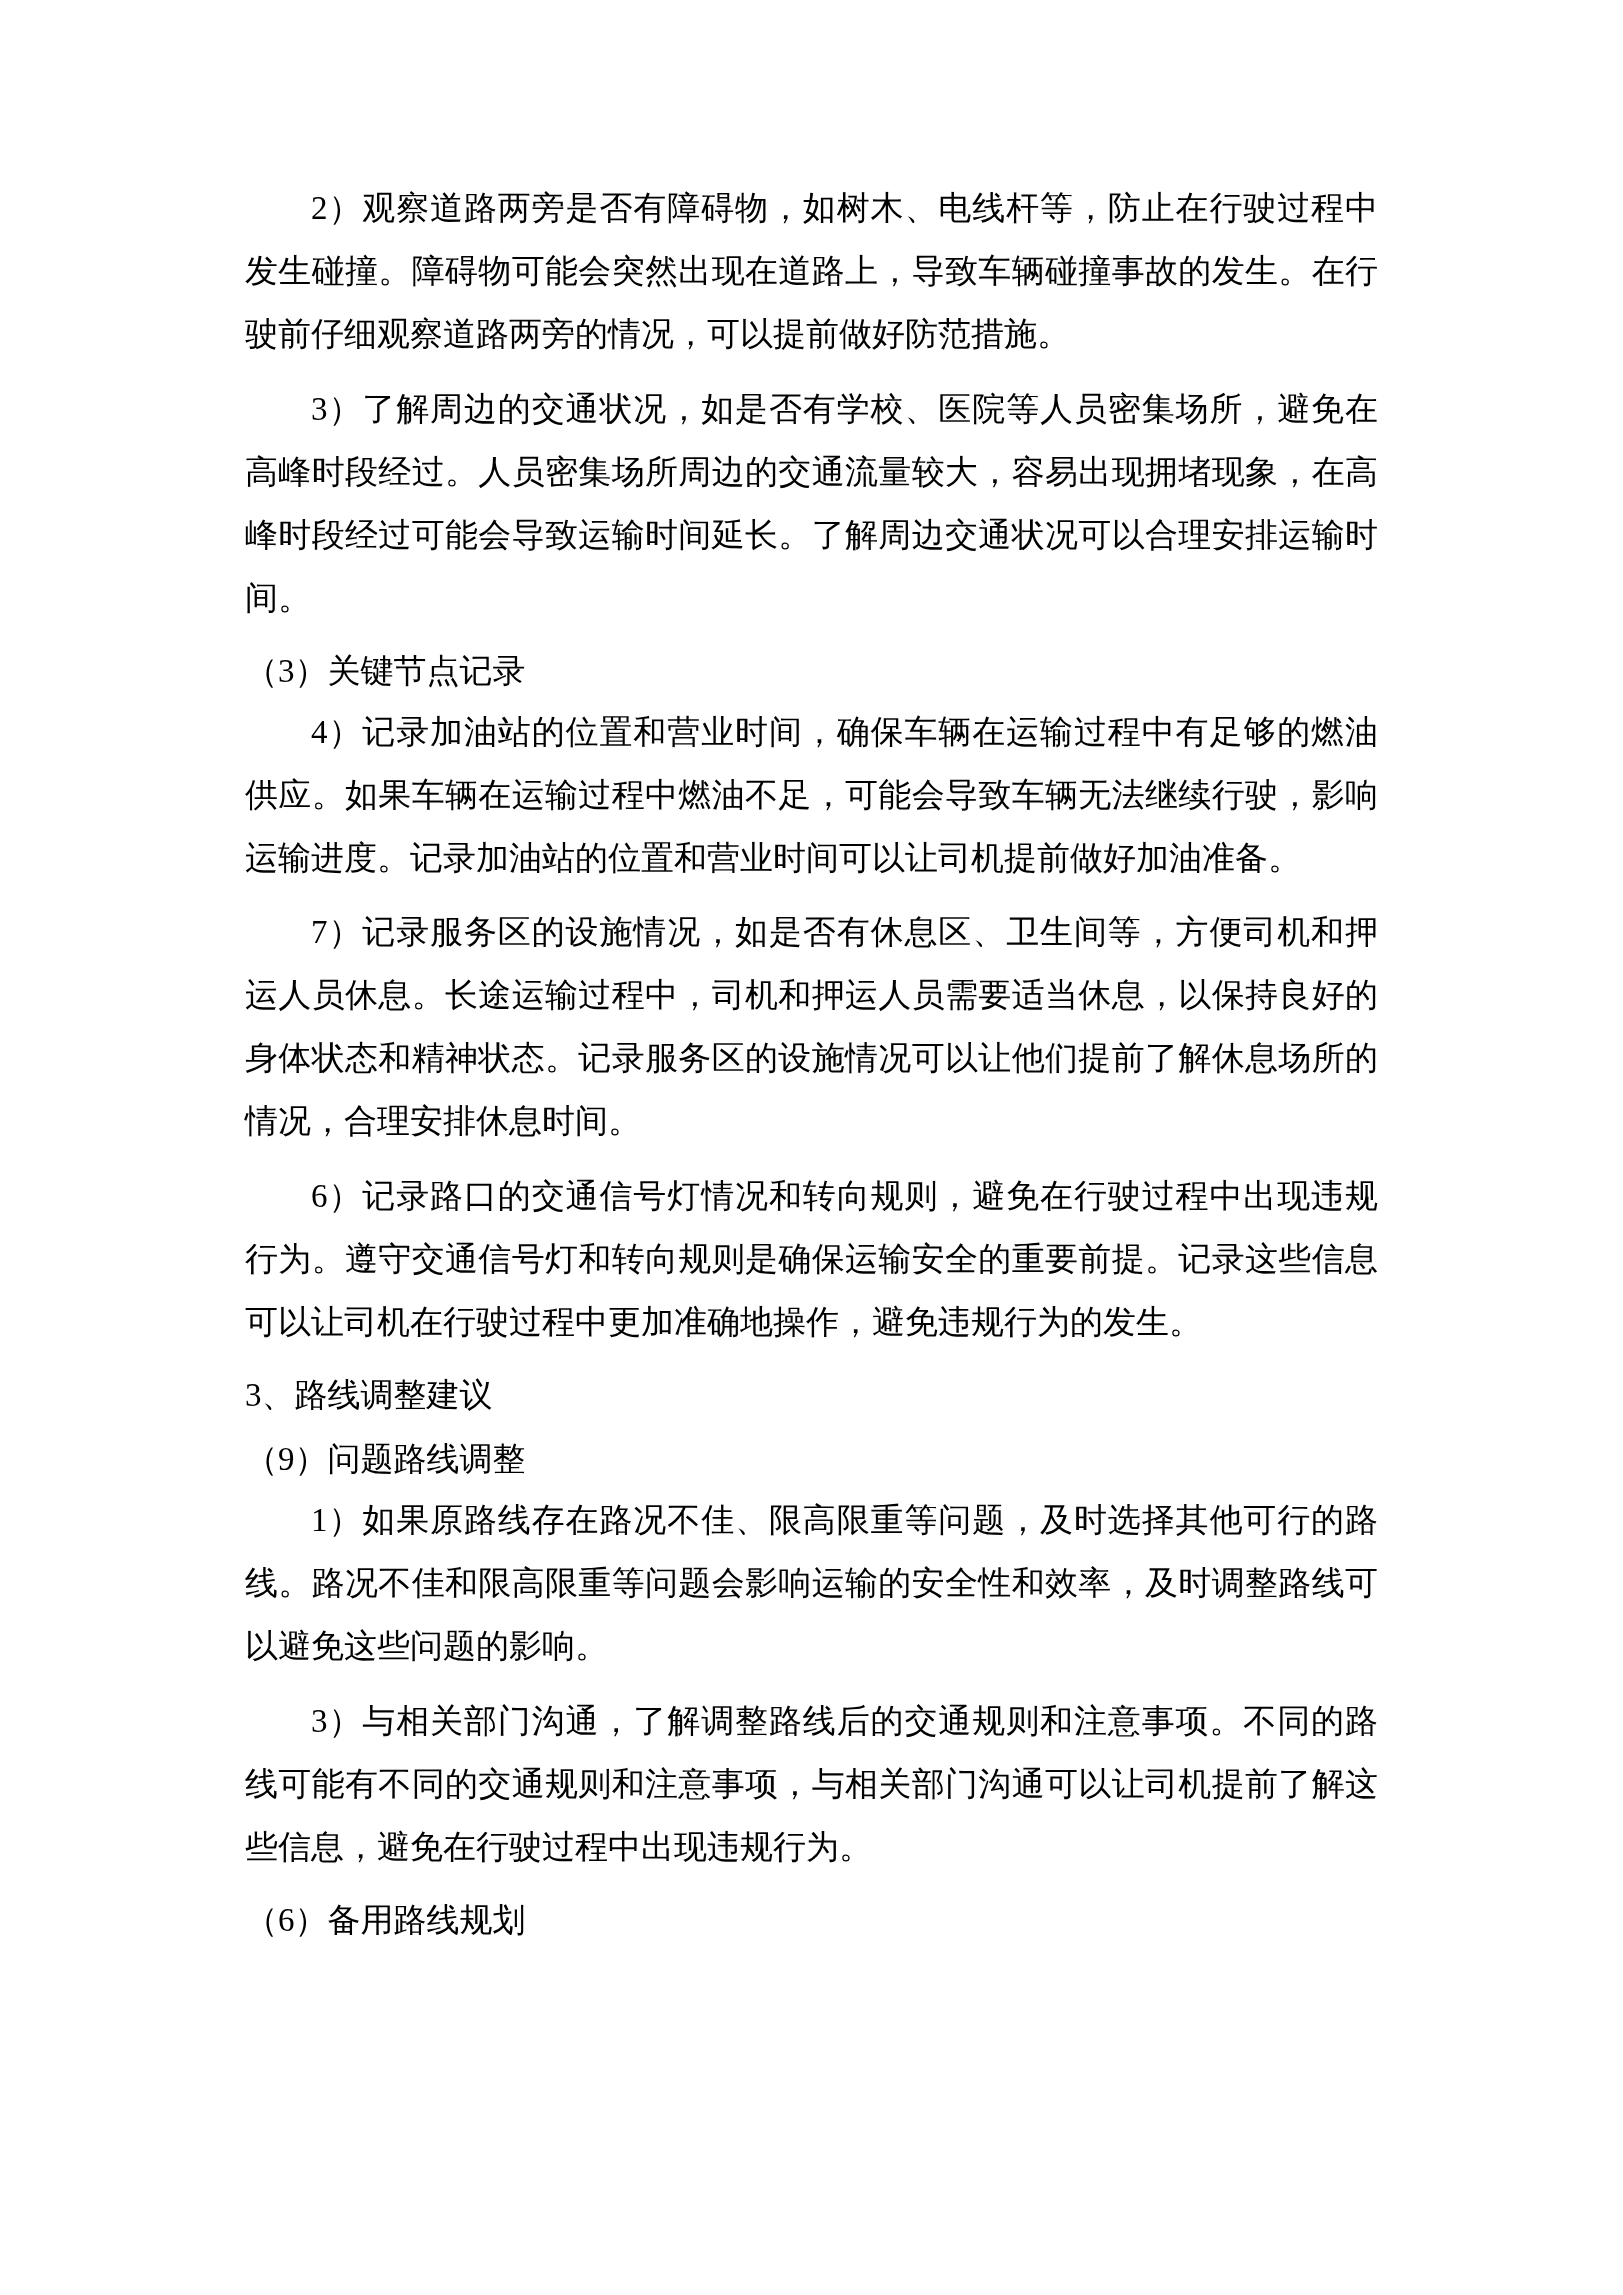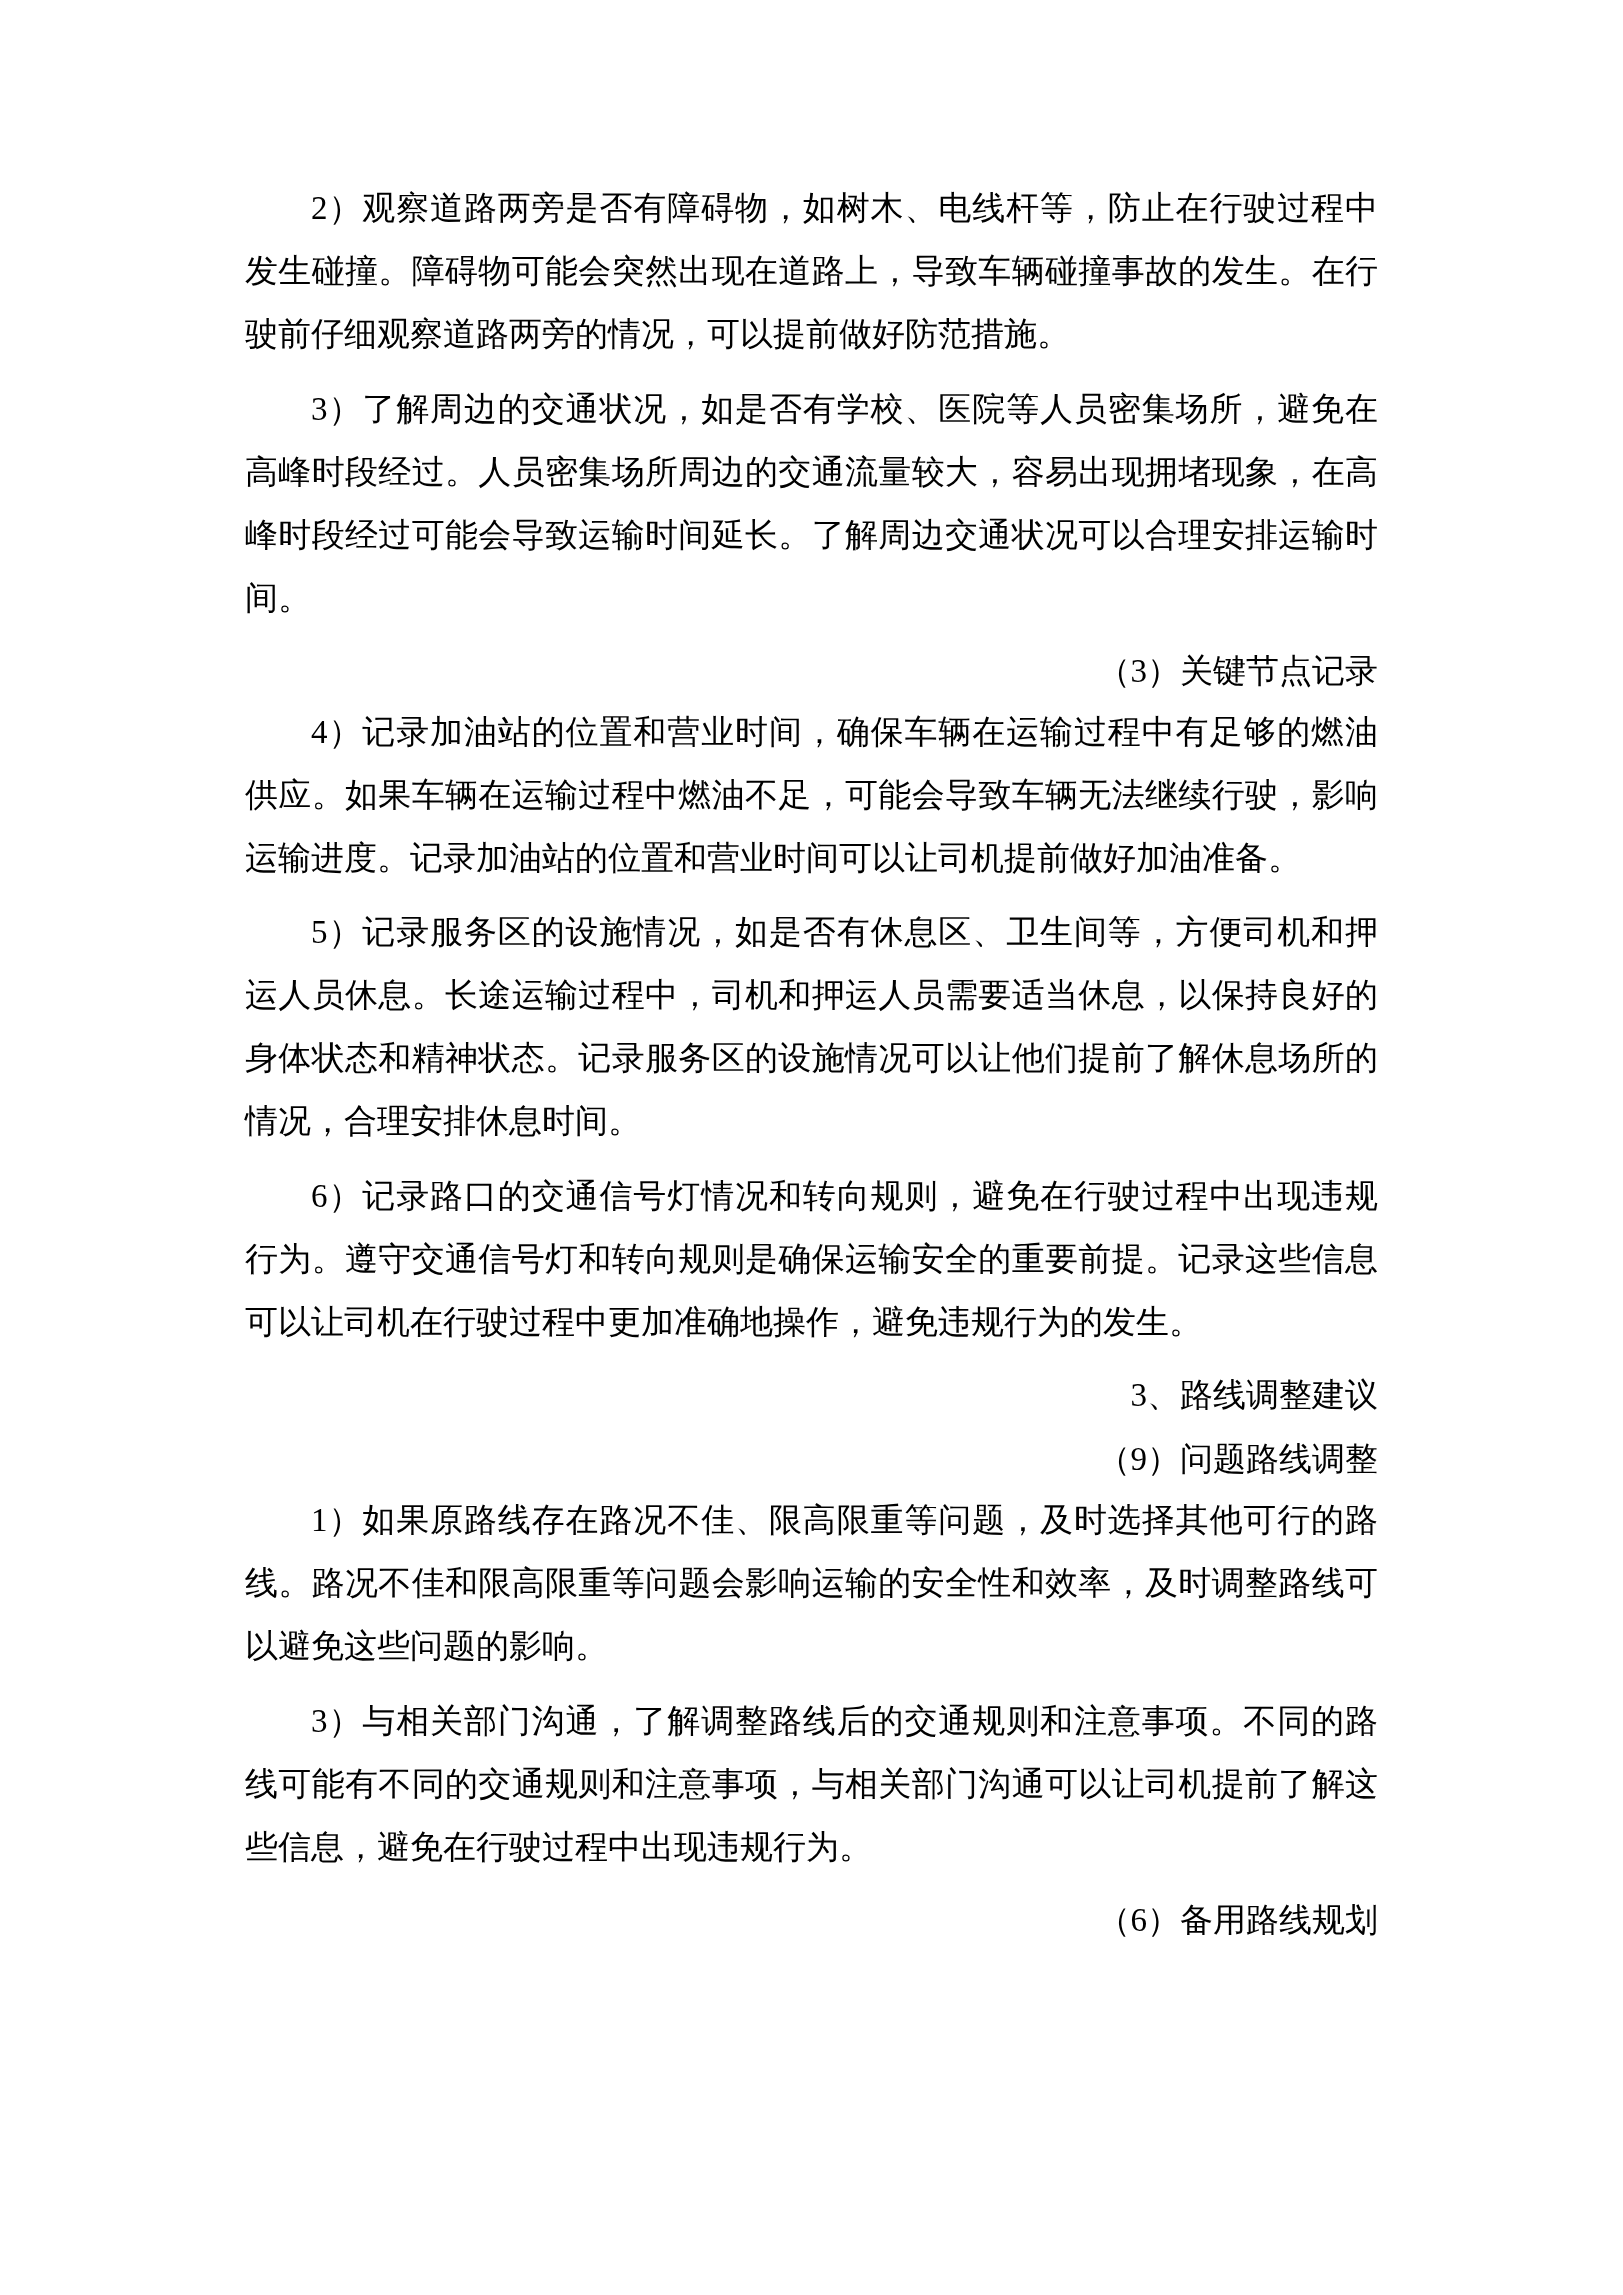--- a/index.html
+++ b/index.html
@@ -24,32 +24,32 @@
     line-height: 63px;
     text-indent: 2em;
     text-align: justify;
     text-justify: inter-ideograph;
     word-break: break-all;
   }
   .heading {
     margin: 5.2px 0 0 0;
     line-height: 59px;
     text-indent: 0;
-    text-align: right;
+    text-align: left;
   }
 </style>
 </head>
 <body>
 
 <div class="page">
   <p class="para">2）观察道路两旁是否有障碍物，如树木、电线杆等，防止在行驶过程中发生碰撞。障碍物可能会突然出现在道路上，导致车辆碰撞事故的发生。在行驶前仔细观察道路两旁的情况，可以提前做好防范措施。</p>
   <p class="para">3）了解周边的交通状况，如是否有学校、医院等人员密集场所，避免在高峰时段经过。人员密集场所周边的交通流量较大，容易出现拥堵现象，在高峰时段经过可能会导致运输时间延长。了解周边交通状况可以合理安排运输时间。</p>
   <p class="heading">（3）关键节点记录</p>
   <p class="para">4）记录加油站的位置和营业时间，确保车辆在运输过程中有足够的燃油供应。如果车辆在运输过程中燃油不足，可能会导致车辆无法继续行驶，影响运输进度。记录加油站的位置和营业时间可以让司机提前做好加油准备。</p>
-  <p class="para">5）记录服务区的设施情况，如是否有休息区、卫生间等，方便司机和押运人员休息。长途运输过程中，司机和押运人员需要适当休息，以保持良好的身体状态和精神状态。记录服务区的设施情况可以让他们提前了解休息场所的情况，合理安排休息时间。</p>
+  <p class="para">7）记录服务区的设施情况，如是否有休息区、卫生间等，方便司机和押运人员休息。长途运输过程中，司机和押运人员需要适当休息，以保持良好的身体状态和精神状态。记录服务区的设施情况可以让他们提前了解休息场所的情况，合理安排休息时间。</p>
   <p class="para">6）记录路口的交通信号灯情况和转向规则，避免在行驶过程中出现违规行为。遵守交通信号灯和转向规则是确保运输安全的重要前提。记录这些信息可以让司机在行驶过程中更加准确地操作，避免违规行为的发生。</p>
   <p class="heading">3、路线调整建议</p>
   <p class="heading">（9）问题路线调整</p>
   <p class="para">1）如果原路线存在路况不佳、限高限重等问题，及时选择其他可行的路线。路况不佳和限高限重等问题会影响运输的安全性和效率，及时调整路线可以避免这些问题的影响。</p>
   <p class="para">3）与相关部门沟通，了解调整路线后的交通规则和注意事项。不同的路线可能有不同的交通规则和注意事项，与相关部门沟通可以让司机提前了解这些信息，避免在行驶过程中出现违规行为。</p>
   <p class="heading">（6）备用路线规划</p>
 </div>
 
 
 </body></html>

